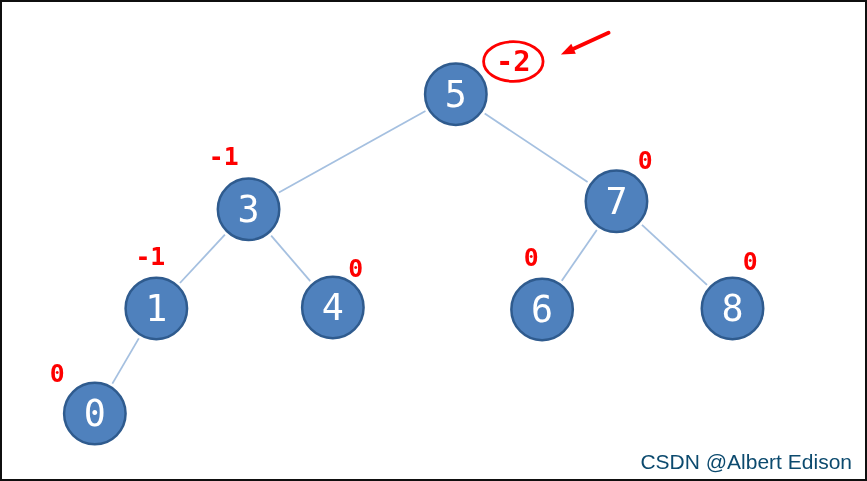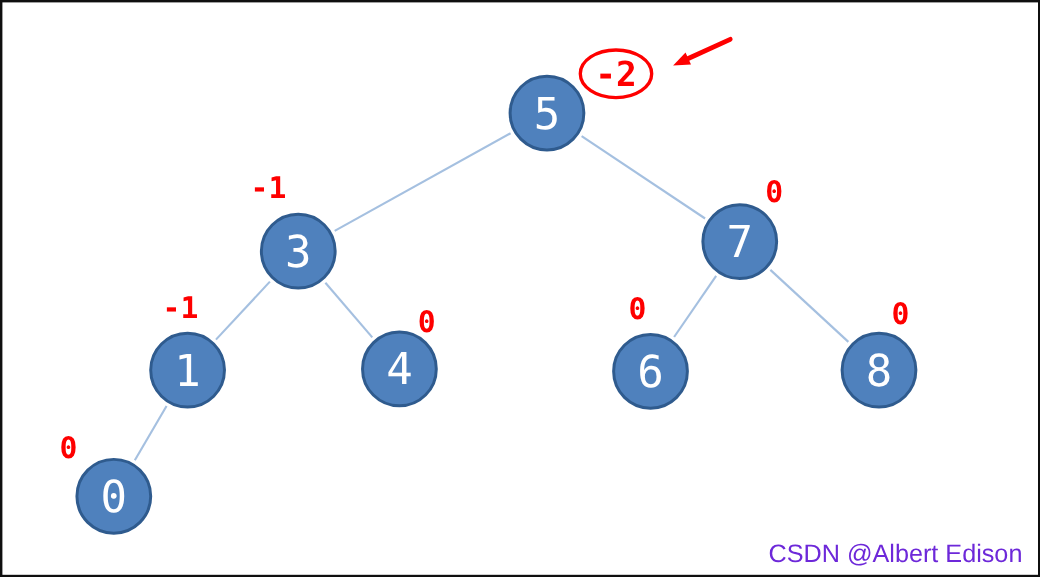--- a/index.html
+++ b/index.html
@@ -29,21 +29,21 @@
   .balance-label.big { font-size: 29px; }
   .tree-edge { fill:none; stroke-width: 1.8px; }
   .balance-ellipse { fill:none; stroke-width: 2.8px; }
   .arrow-shaft { stroke-width: 4px; stroke-linecap: round; }
   .watermark {
     position:absolute;
     right: 13px;
     bottom: 5px;
     font-family: "Liberation Sans", sans-serif;
     font-size: 21px;
-    color: #6d28d9;
+    color: #0c4a6e;
     text-shadow: 0 1px 0 #ffffff;
     user-select: none;
   }
 </style>
 </head>
 <body>
 
 <div class="screen">
   <svg class="canvas" viewBox="0 0 867 481">
     <g id="edges-layer">

